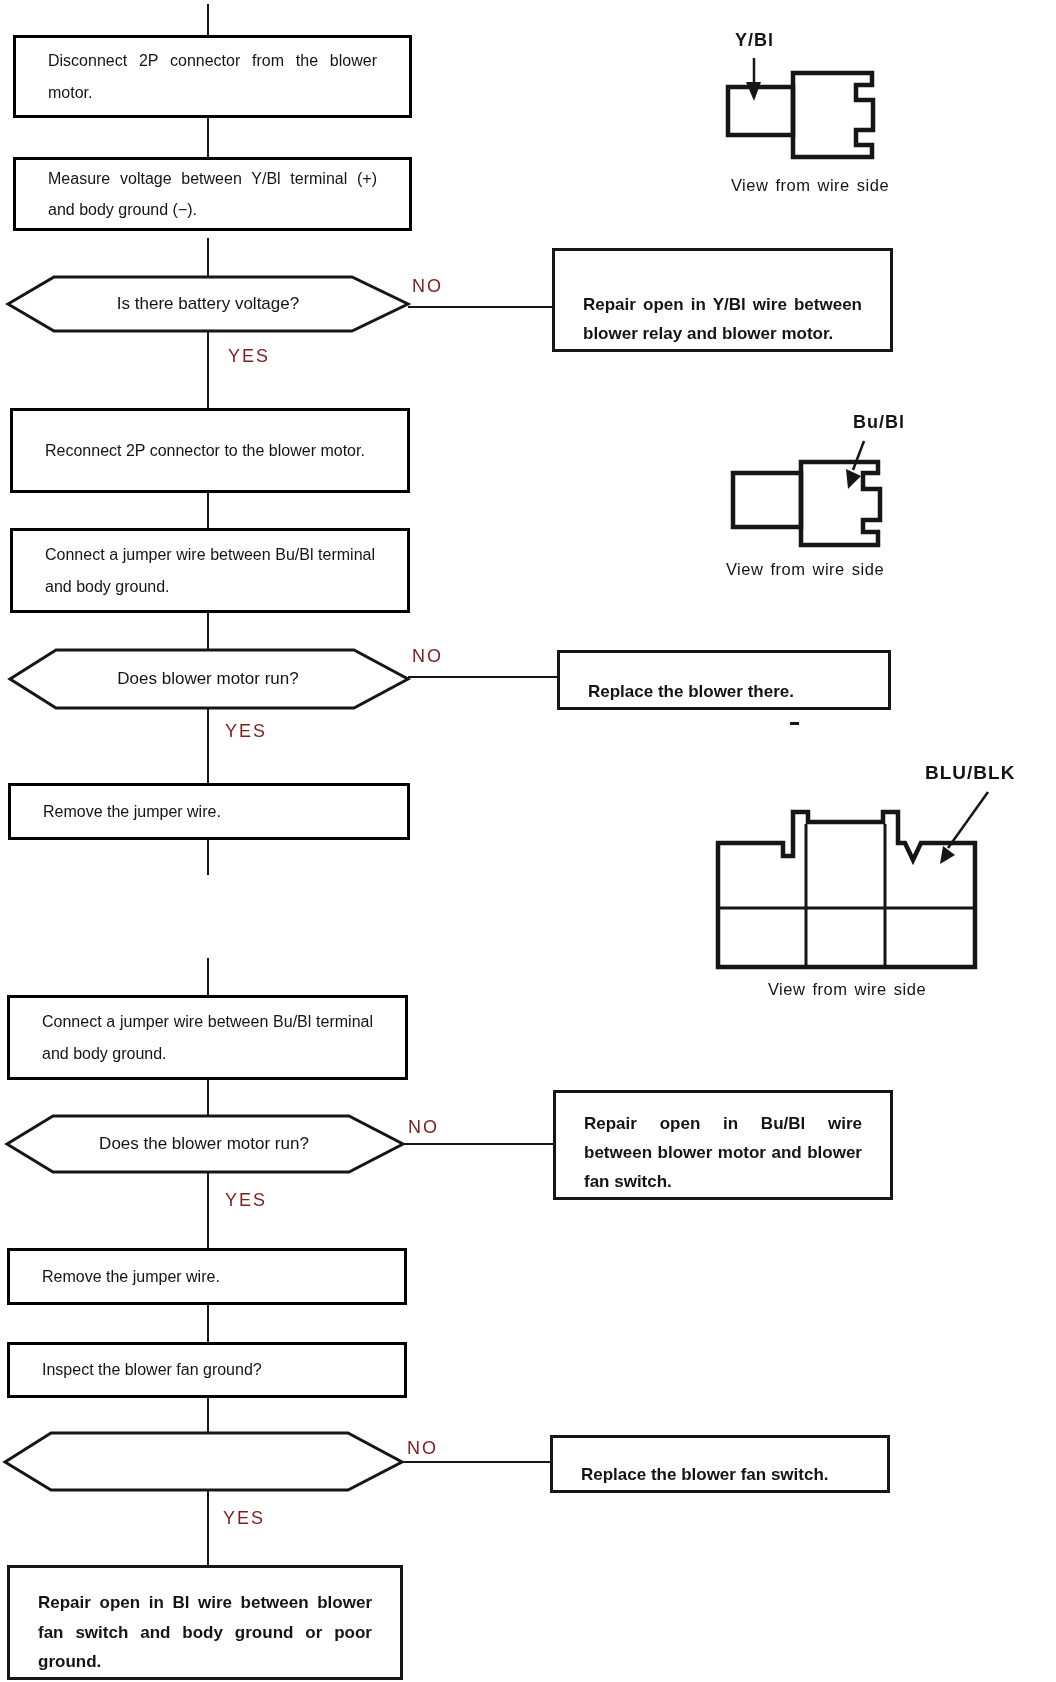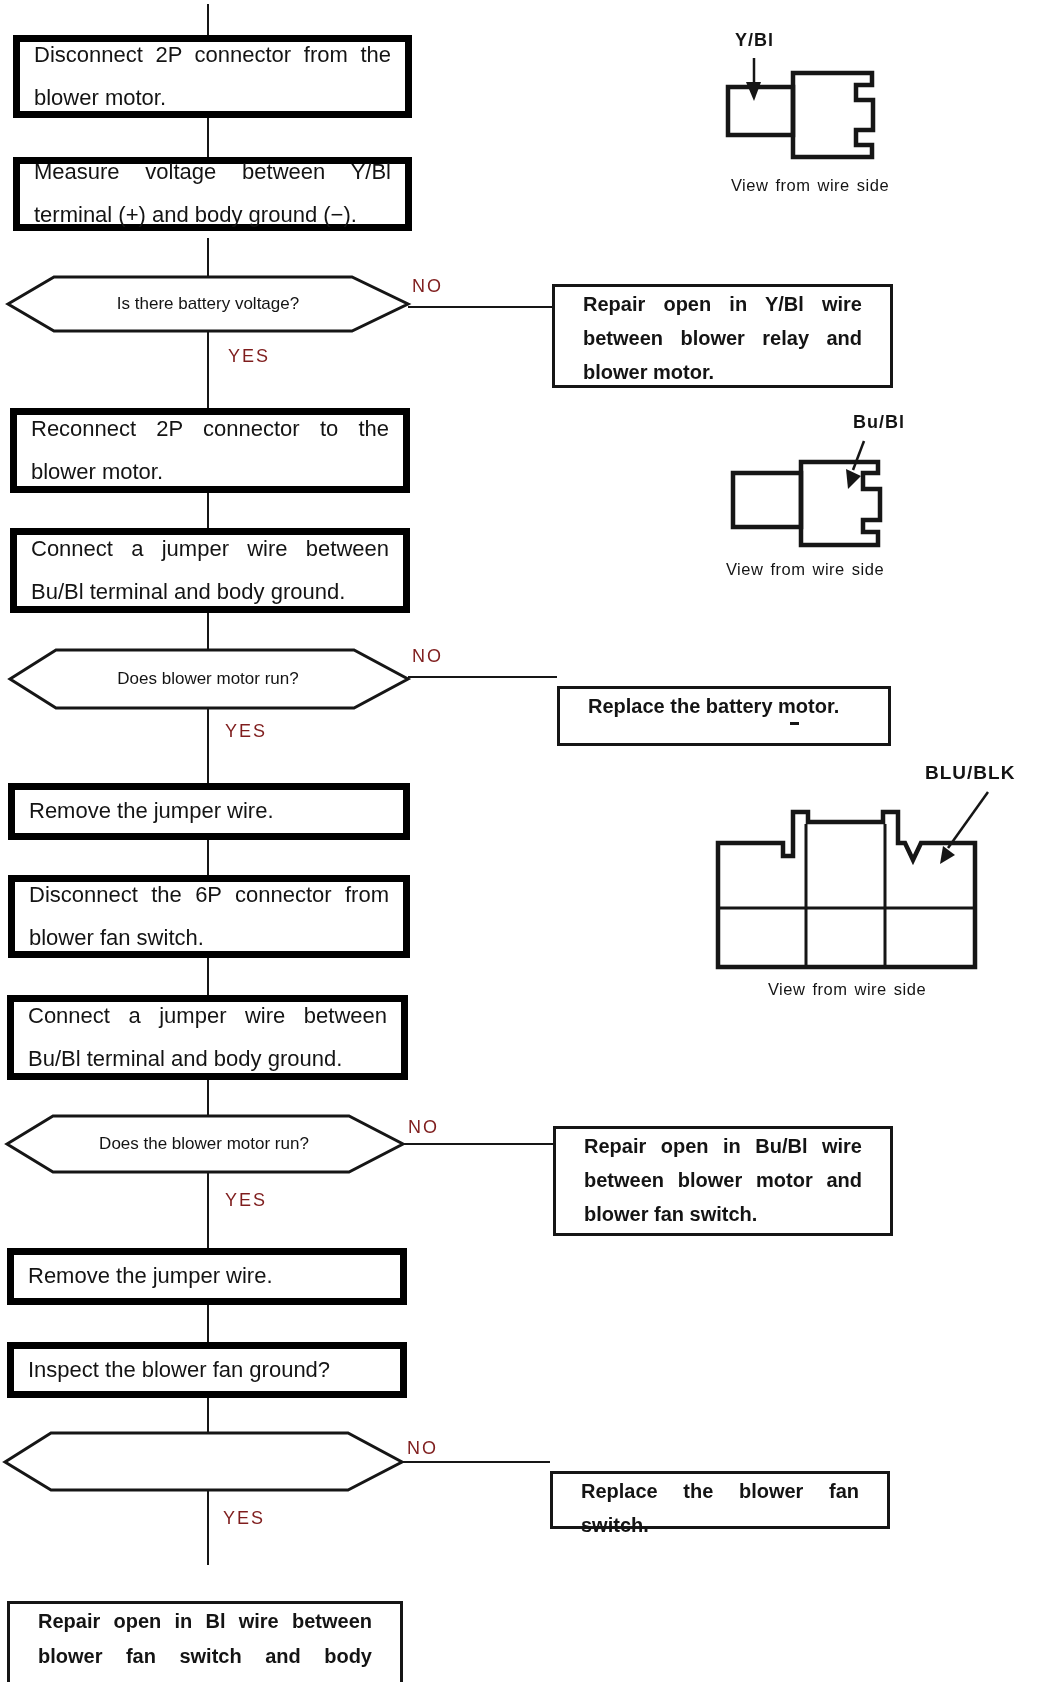--- a/index.html
+++ b/index.html
@@ -2,29 +2,29 @@
 <html><head>
 <meta charset="utf-8">
 <style>
   html,body{margin:0;padding:0;background:#ffffff;}
   .canvas{
     position:relative;width:1056px;height:1682px;background:#ffffff;
     font-family:"Liberation Sans",sans-serif;color:#141414;overflow:hidden;
   }
   .layer{position:absolute;left:0;top:0;}
   .box{
-    position:absolute;border:7px solid #000000;background:#ffffff;
+    position:absolute;border:3px solid #000000;background:#ffffff;
     display:flex;align-items:center;box-sizing:border-box;
-    font-size:22px;line-height:1.95;padding:0 14px;z-index:2;
+    font-size:16px;line-height:1.95;padding:0 32px;z-index:2;
   }
   .box .bt{display:block;width:100%;text-align:justify;}
   .action{
     position:absolute;border:3px solid #161616;background:#ffffff;
-    display:flex;align-items:flex-start;box-sizing:border-box;
-    font-size:20px;font-weight:700;line-height:1.7;padding:0 28px;z-index:2;margin-top:36px;
+    display:flex;align-items:flex-end;box-sizing:border-box;
+    font-size:17px;font-weight:700;line-height:1.7;padding:0 28px;z-index:2;
   }
   .action .bt{display:block;width:100%;text-align:justify;}
   .final{line-height:1.75;}
   .dtext{
     position:absolute;display:flex;align-items:center;justify-content:center;
     font-size:17px;text-align:right;z-index:3;
   }
   .lab{
     position:absolute;font-size:18px;letter-spacing:2px;z-index:3;color:#7f1d1d;
   }
@@ -96,30 +96,27 @@
     <span class="bt">Reconnect 2P connector to the blower motor.</span>
     </div>
 
   <div class="box" style="left:10px;top:528px;width:400px;height:85px">
     <span class="bt">Connect a jumper wire between Bu/Bl terminal and body ground.</span>
     </div>
 
   <div class="dtext" style="left:62px;top:650px;width:292px;height:58px">Does blower motor run?</div>
 
   <div class="action" style="left:557px;top:650px;width:334px;height:60px">
-    <span class="bt">Replace the battery motor.</span>
+    <span class="bt">Replace the blower there.</span>
     </div>
 
   <div class="box" style="left:8px;top:783px;width:402px;height:57px">
     <span class="bt">Remove the jumper wire.</span>
     </div>
 
-  <div class="box" style="left:8px;top:875px;width:402px;height:83px">
-    <span class="bt">Disconnect the 6P connector from blower fan switch.</span>
-    </div>
 
   <div class="box" style="left:7px;top:995px;width:401px;height:85px">
     <span class="bt">Connect a jumper wire between Bu/Bl terminal and body ground.</span>
     </div>
 
   <div class="dtext" style="left:58px;top:1116px;width:292px;height:56px">Does the blower motor run?</div>
 
   <div class="action" style="left:553px;top:1090px;width:340px;height:110px">
     <span class="bt">Repair open in Bu/Bl wire between blower motor and blower fan switch.</span>
     </div>

